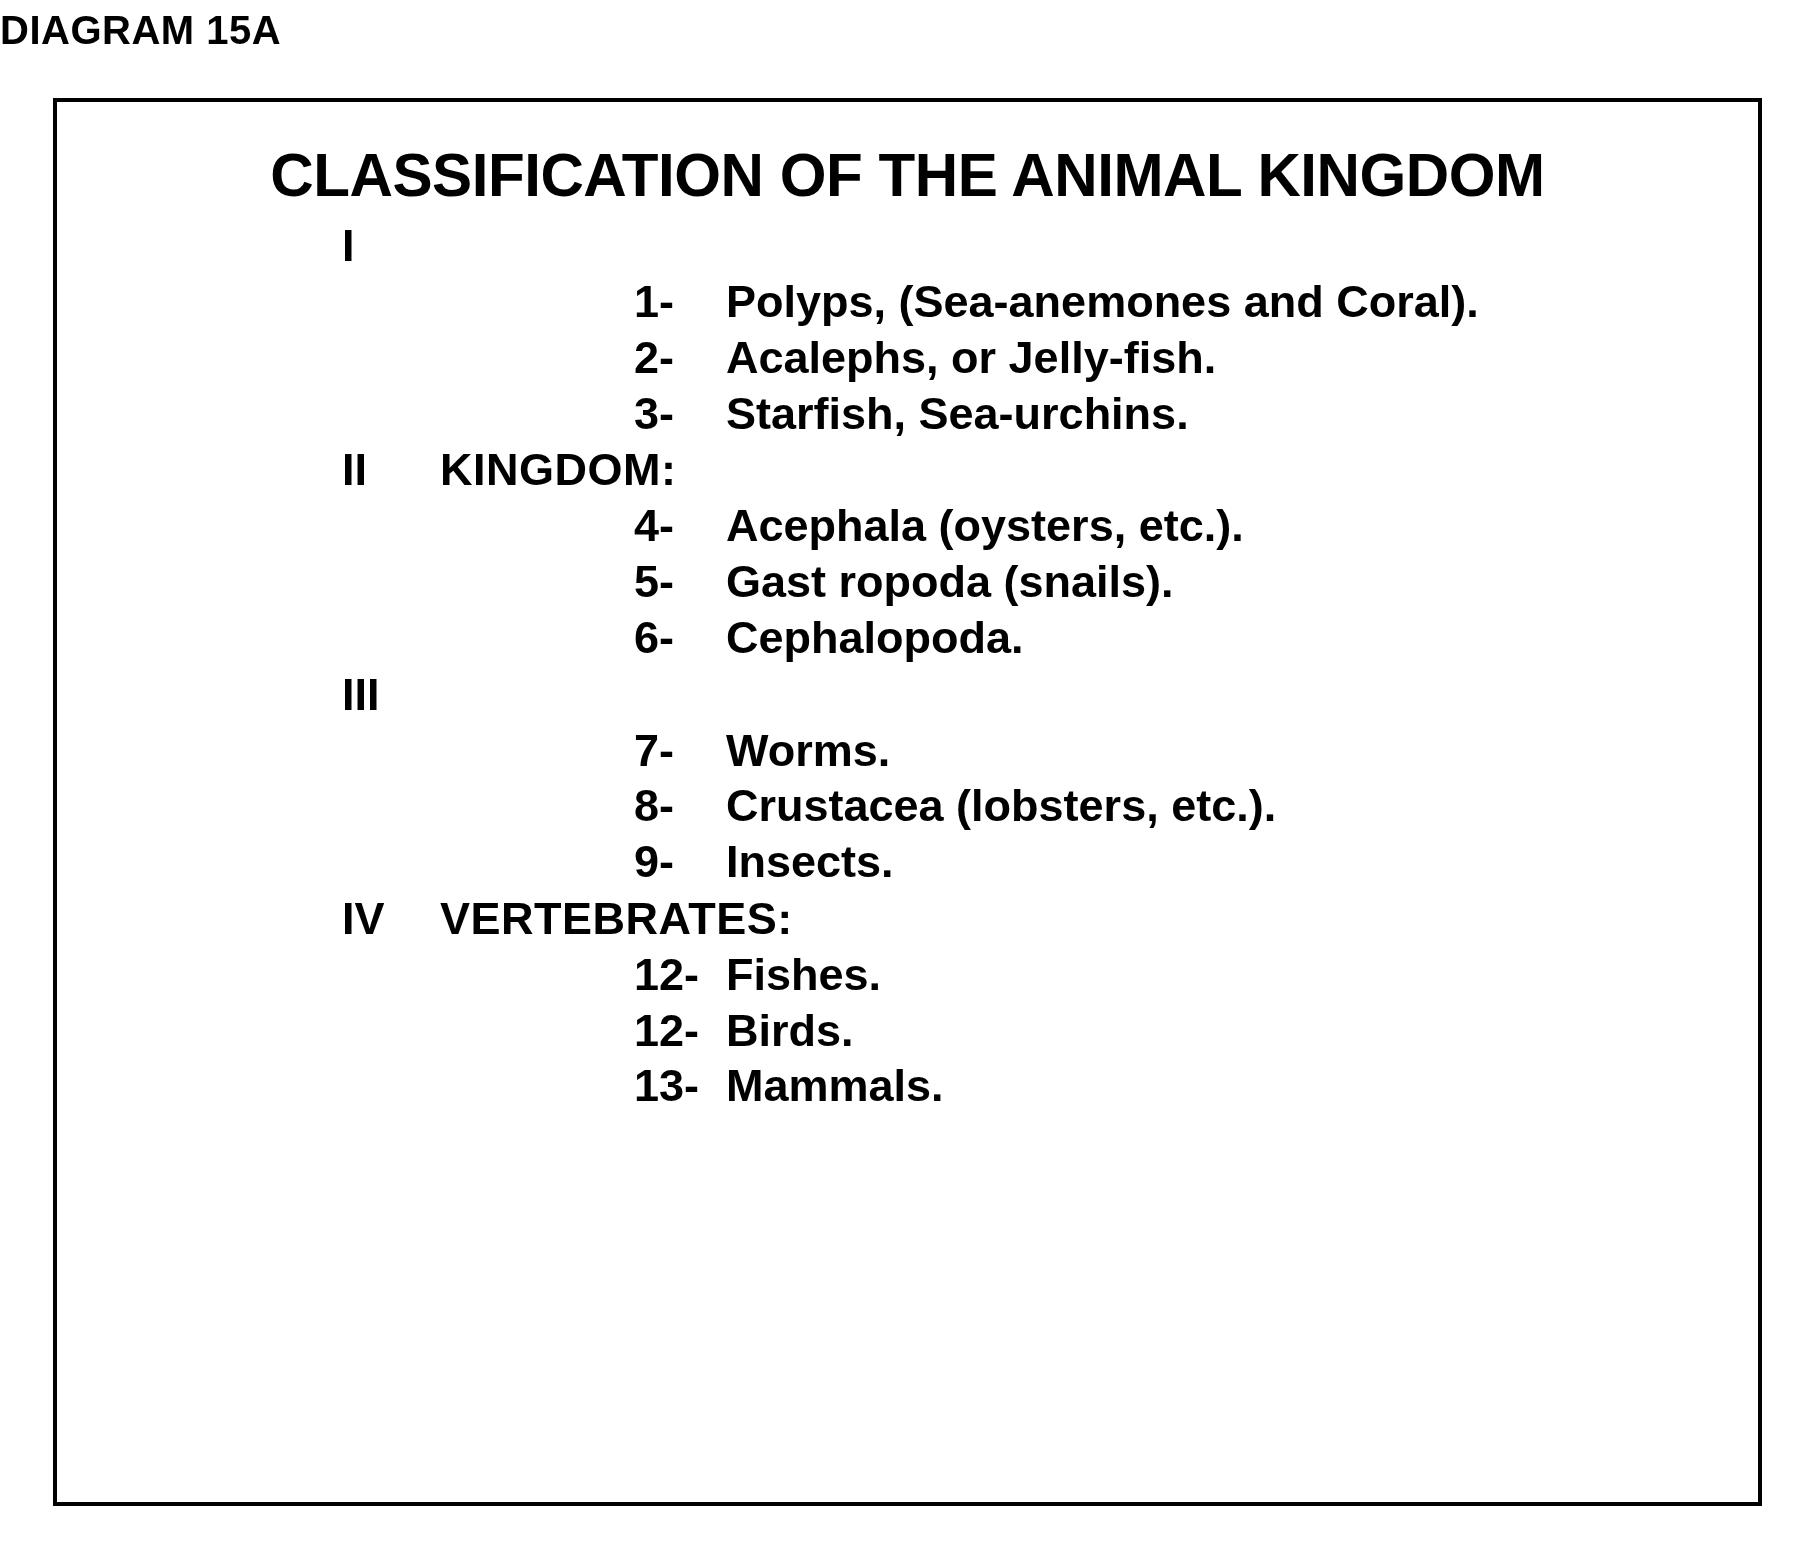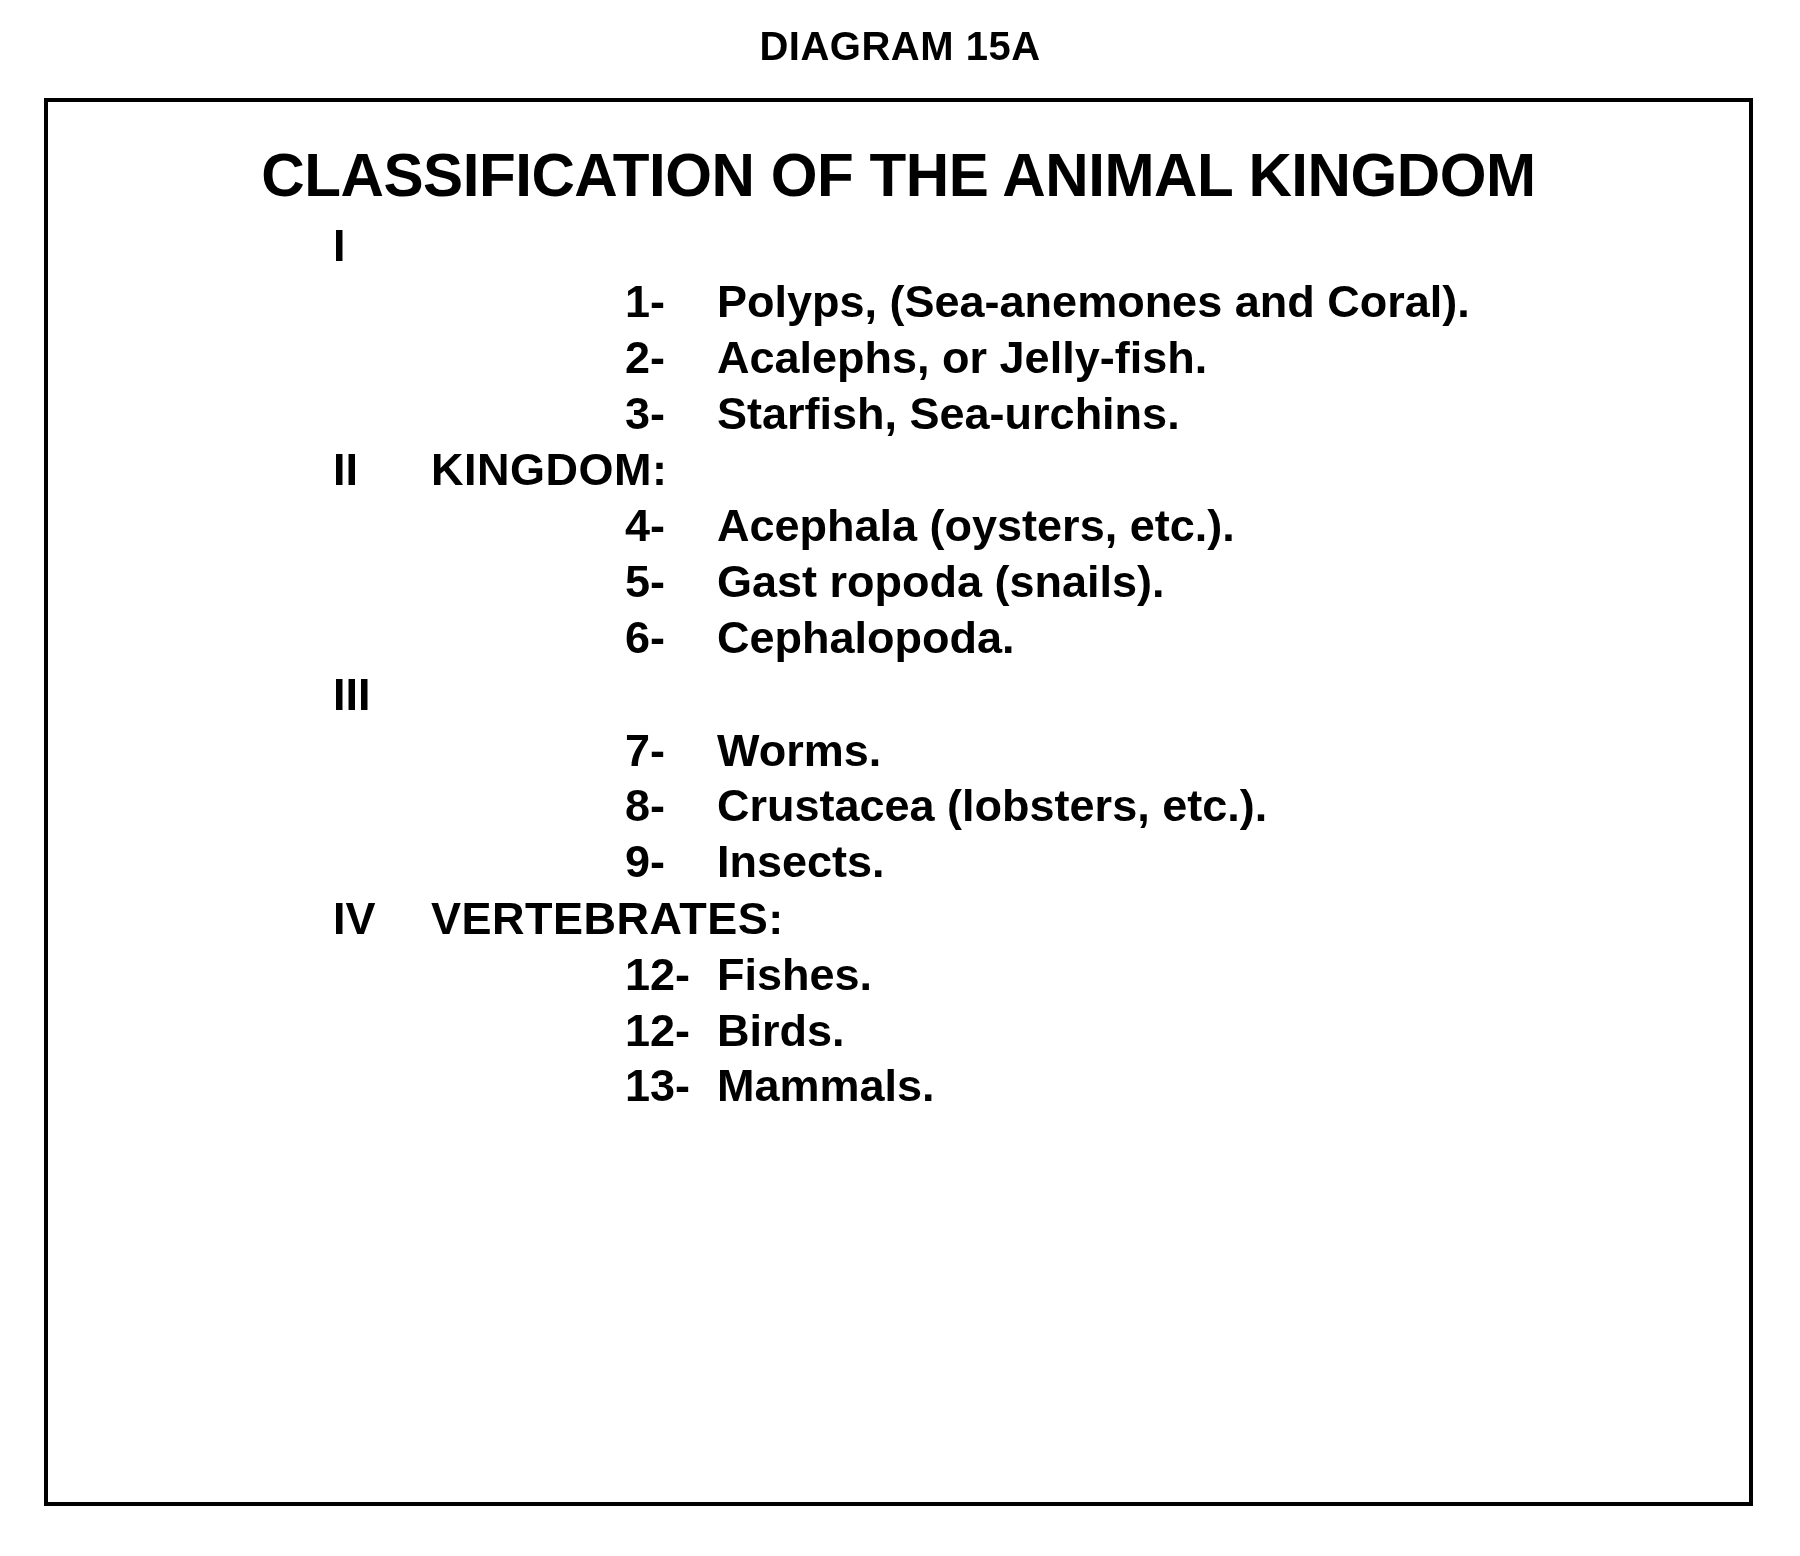--- a/index.html
+++ b/index.html
@@ -14,34 +14,33 @@
     color: #000000;
     -webkit-font-smoothing: none;
   }
   .page {
     position: relative;
     width: 1800px;
     height: 1556px;
     box-sizing: border-box;
   }
   .diagram-caption {
-    text-align: center;
     font-weight: bold;
     font-size: 40px;
     letter-spacing: 0.5px;
-    padding-top: 26px;
+    padding-top: 10px;
     line-height: 1;
   }
   .diagram-caption .caption-suffix {
     font-weight: bold;
     font-size: 40px;
   }
   .frame {
     position: absolute;
-    left: 44px;
+    left: 53px;
     top: 98px;
     width: 1709px;
     height: 1408px;
     border: 4px solid #000000;
     box-sizing: border-box;
     background: #ffffff;
   }
   .title {
     text-align: center;
     font-weight: bold;

